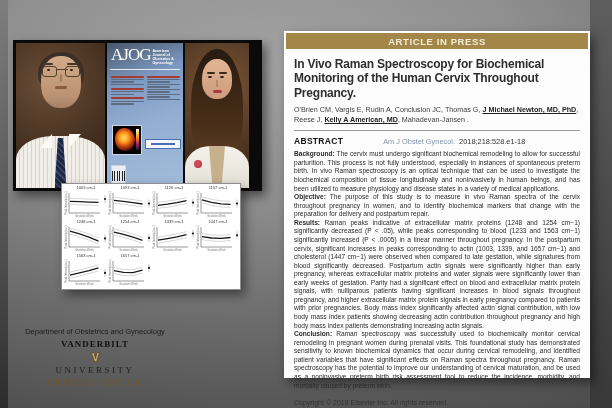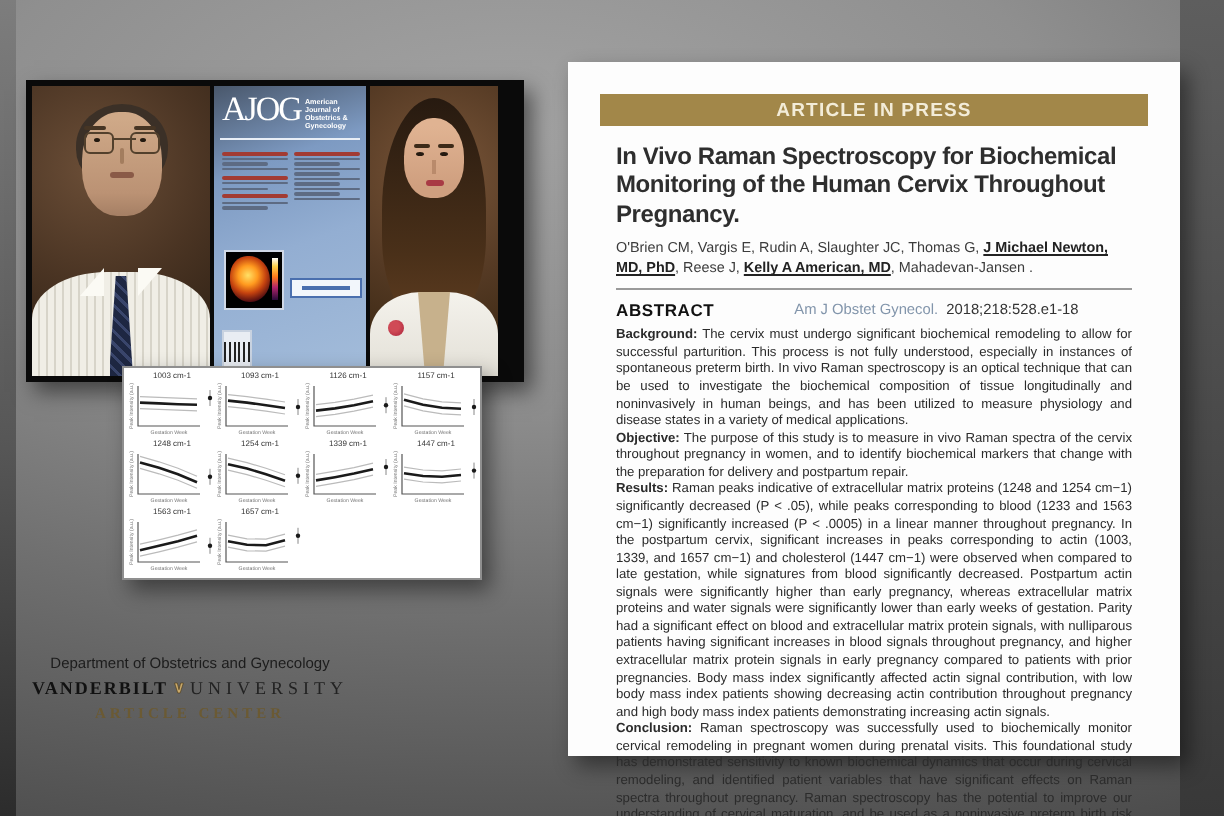--- a/index.html
+++ b/index.html
@@ -85,37 +85,37 @@
     border:1px solid #8f8f8f;box-shadow:4px 5px 10px rgba(0,0,0,.45);
     display:grid;grid-template-columns:repeat(4,1fr);grid-auto-rows:34px;padding:1px 2px;box-sizing:border-box;}
   .mini{position:relative;}
   .mini-title{display:block;text-align:center;font-size:4px;line-height:4px;color:#333;padding-top:1px;}
   .mini svg{display:block;margin:0 auto;}
 
   
   .vu-footer{position:absolute;left:16px;top:327px;width:158px;text-align:center;color:#1c1c1c;}
   .vu-dept{font-size:7.5px;letter-spacing:0;}
   .vu-line2{margin-top:3px;display:flex;align-items:center;justify-content:center;gap:3px;
-    font-family:"Liberation Serif",serif;}
+    font-family:"Liberation Serif",serif;flex-direction:column;}
   .vu-name{font-size:9px;font-weight:bold;letter-spacing:1px;color:#111;}
   .vu-univ{font-size:9px;letter-spacing:2.5px;color:#222;}
   .vu-mc{margin-top:3px;font-family:"Liberation Serif",serif;font-size:7.5px;font-weight:bold;
     letter-spacing:2px;color:#6b5a33;}
 
   
   .article-panel{position:absolute;left:284px;top:31px;width:306px;height:347px;background:#fdfdfd;
-    box-shadow:4px 5px 10px rgba(0,0,0,.45);box-sizing:border-box;padding:16px;}
+    box-shadow:4px 5px 10px rgba(0,0,0,.45);box-sizing:border-box;padding:2px;}
   .banner{height:16px;background:#a28749;color:#f3ecd8;display:flex;align-items:center;justify-content:center;
     font-size:9.5px;letter-spacing:.6px;font-weight:bold;}
   .article-body{padding:4px 8px 0 8px;}
   .article-title{font-size:12px;line-height:1.2;font-weight:bold;color:#2e2e2e;letter-spacing:-.2px;margin:4px 0 5px;}
   .authors{font-size:7.2px;line-height:1.4;color:#3c3c3c;}
   .author-link{font-weight:bold;text-decoration:underline;color:#222;cursor:pointer;}
   .divider{border:0;border-top:1px solid #9a9a9a;margin:5px 0 0;}
-  .abstract-row{display:flex;align-items:flex-start;padding:5px 0 4px;}
+  .abstract-row{display:flex;align-items:center;padding:5px 0 4px;}
   .abstract-label{font-size:8.5px;font-weight:bold;color:#111;letter-spacing:.3px;}
   .citation{margin-left:40px;font-size:7.4px;}
   .citation-journal{color:#8295ab;}
   .citation-detail{color:#333;margin-left:2px;}
   .abstract-text{font-size:6.6px;line-height:1.3;color:#2b2b2b;text-align:justify;}
   .abstract-text p{margin:0;}
   .para-label{font-weight:bold;}
   .copyright{margin-top:9px;font-size:7px;color:#333;}
 </style>
 </head>
@@ -352,21 +352,21 @@
       <span class="vu-univ">UNIVERSITY</span>
     </div>
     <div class="vu-mc">ARTICLE CENTER</div>
   </div>
 
   <div class="article-panel">
     <div class="banner">ARTICLE IN PRESS</div>
     <div class="article-body">
       <div class="article-title">In Vivo Raman Spectroscopy for Biochemical Monitoring of the Human Cervix Throughout Pregnancy.</div>
       <div class="authors">
-        <span>O'Brien CM, Vargis E, Rudin A, Slaughter JC, Thomas G, </span><span class="author-link">J Michael Newton, MD, PhD</span><span>, Reese J, </span><span class="author-link">Kelly A American, MD</span><span>, Mahadevan-Jansen .</span>
+        <span>O'Brien CM, Vargis E, Rudin A, Conclusion JC, Thomas G, </span><span class="author-link">J Michael Newton, MD, PhD</span><span>, Reese J, </span><span class="author-link">Kelly A American, MD</span><span>, Mahadevan-Jansen .</span>
       </div>
       <hr class="divider">
       <div class="abstract-row">
         <span class="abstract-label">ABSTRACT</span>
         <span class="citation">
           <span class="citation-journal">Am J Obstet Gynecol.</span>
           <span class="citation-detail">2018;218:528.e1-18</span>
         </span>
       </div>
       <div class="abstract-text">

